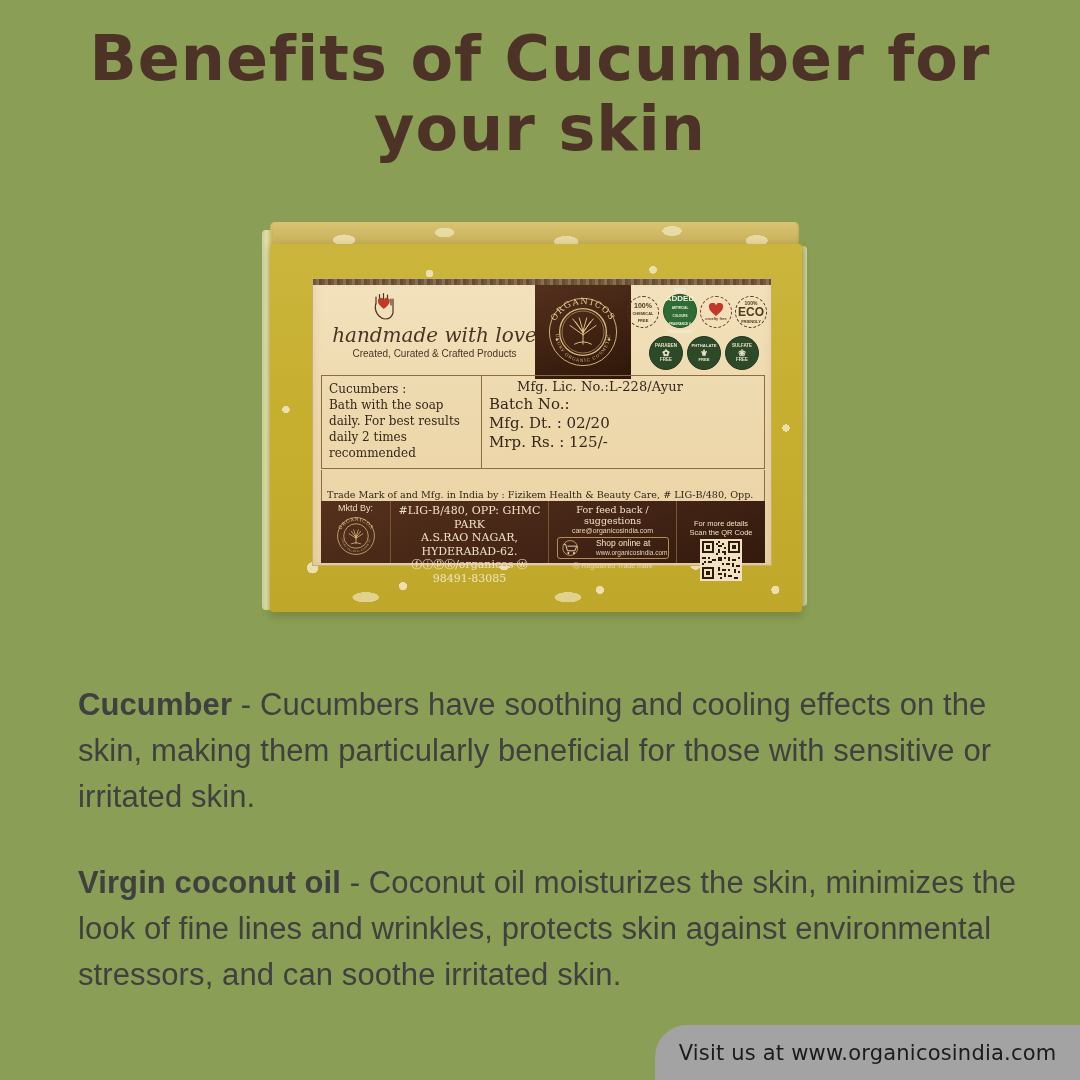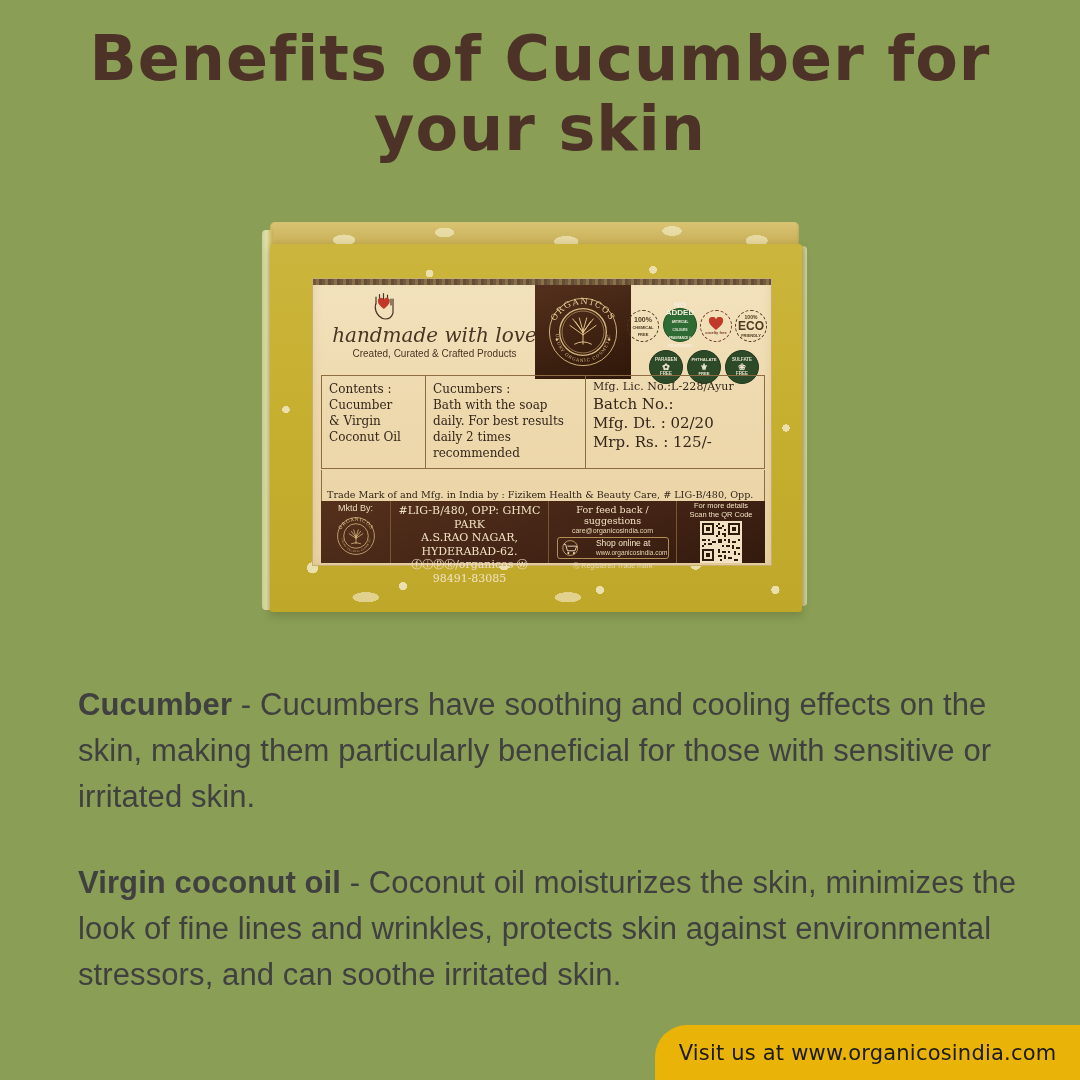--- a/index.html
+++ b/index.html
@@ -115,21 +115,21 @@
     font-size:10px; color:#4a3524; text-align:center; white-space:nowrap;
   }
   .brand-plate{
     position:absolute; left:222px; top:-1px; width:96px; height:94px;
     background:linear-gradient(160deg,#54301c 0%, #3f2212 55%, #2e1709 100%);
     display:flex; align-items:center; justify-content:center;
   }
 
   
   .seals{
-    position:absolute; right:4px; top:20px; width:140px; height:82px;text-decoration:underline;
+    position:absolute; right:4px; top:6px; width:140px; height:82px;text-decoration:underline;
   }
   .seal{
     position:absolute; border-radius:50%;
     display:flex; align-items:center; justify-content:center;
     text-align:center; line-height:1.0;
     font-family:"Liberation Sans", sans-serif;
     font-weight:bold;
   }
   .seal.outline{ border:1.5px dashed #4e3a20; color:#4e3a20; background:transparent; }
   .seal.filled{ background:#2f6b35; color:#f4eedd; border:1.5px solid #255229; }
@@ -139,21 +139,21 @@
   
   .info-table{
     position:absolute; left:8px; top:96px; width:444px; height:94px;
     border:1px solid #8c6c40;
     display:flex;
   }
   .cell{ padding:5px 7px; font-family:"DejaVu Serif", serif; color:#33261a; }
   .cell.c1{ width:104px; border-right:1px solid #8c6c40; font-size:12px; line-height:16px; }
   .cell.c2{ width:160px; border-right:1px solid #8c6c40; font-size:12px; line-height:16px; }
   .cell.c3{ flex:1; font-size:12px; line-height:16px; padding:3px 7px; }
-  .mfglic{ font-size:11px; letter-spacing:.1px; }
+  .mfglic{ font-size:13px; letter-spacing:.1px;margin-left:28px; }
   .bigline{ font-size:15px; line-height:19px; }
   .expline{ font-size:11.5px; border-top:1px solid #8c6c40; margin-top:2px; padding-top:2px; }
 
   
   .tm-strip{
     position:absolute; left:8px; top:191px; width:444px; height:30px;
     border:1px solid #8c6c40; border-top:none;
     font-family:"DejaVu Serif", serif; font-size:9.6px; line-height:14px;
     color:#33261a; padding:18px 5px;
   }
@@ -174,39 +174,39 @@
   .db-feed .fh{ font-family:"DejaVu Serif", serif; font-size:9.5px; text-align:center; color:#f1e2c3; }
   .db-feed .fm{ font-size:7px; text-align:center; color:#e9d9b6; margin-top:1px; }
   .shopbox{
     margin:3px auto 0; width:112px; height:22px; border:1px solid #b08e55;
     border-radius:3px; display:flex; align-items:center; padding-left:2px;gap:16px;
   }
   .shopbox .cart{ width:22px; height:18px; }
   .shopbox .st{ font-size:8.5px; line-height:9.5px; color:#f4e7c8; }
   .shopbox .su{ font-size:6.5px; line-height:8px; color:#e6d4ad; }
   .db-feed .rt{ font-size:7px; text-align:center; margin-top:2px; color:#e9d9b6; }
-  .db-qr{ width:88px; padding:0 2px; text-align:center; }
+  .db-qr{ width:88px; padding:18px 2px; text-align:center; }
   .db-qr .qh{ font-size:7.5px; line-height:9px; color:#efe0c0; }
 
   
   .para{
     position:absolute; left:78px; width:940px;
     color:#404040;
     font-family:"Liberation Sans Narrow","Liberation Sans", sans-serif;
     font-size:31px; line-height:46px;
     letter-spacing:.1px;
   }
   .para .lead{ font-weight:bold; }
   #para-1{ top:682px; }
   #para-2{ top:860px; }
 
   
   #footer-bar{
     position:absolute; left:655px; top:1025px; width:425px; height:55px;
-    background:#eab308;
+    background:#a3a3a3;
     border-radius:32px 0 0 0;
     display:flex; align-items:center; justify-content:center;
   }
   #footer-bar .ftxt{
     font-family:"DejaVu Sans", sans-serif;
     font-size:21px; color:#1b1b1b; letter-spacing:.2px;
   }
 </style>
 </head>
 <body>
@@ -292,26 +292,20 @@
           <div class="seal dark" style="left:60px; top:44px; width:34px; height:34px; font-size:4.2px;">
             <span><span>PHTHALATE</span><br><span style="font-size:9px">⚜</span><br><span>FREE</span></span>
           </div>
           <div class="seal dark" style="left:98px; top:44px; width:34px; height:34px; font-size:4.5px;">
             <span><span>SULFATE</span><br><span style="font-size:9px">❀</span><br><span>FREE</span></span>
           </div>
         </div>
       </div>
 
       <div class="info-table">
-        <div class="cell c1">
-          <div>Contents :</div>
-          <div style="white-space:pre-line">Cucumber
-&amp; Virgin
-Coconut Oil</div>
-        </div>
         <div class="cell c2">
           <div>Cucumbers :</div>
           <div style="white-space:pre-line">Bath with the soap
 daily. For best results
 daily 2 times
 recommended</div>
         </div>
         <div class="cell c3">
           <div class="mfglic">Mfg. Lic. No.:L-228/Ayur</div>
           <div class="bigline">Batch No.:</div>

